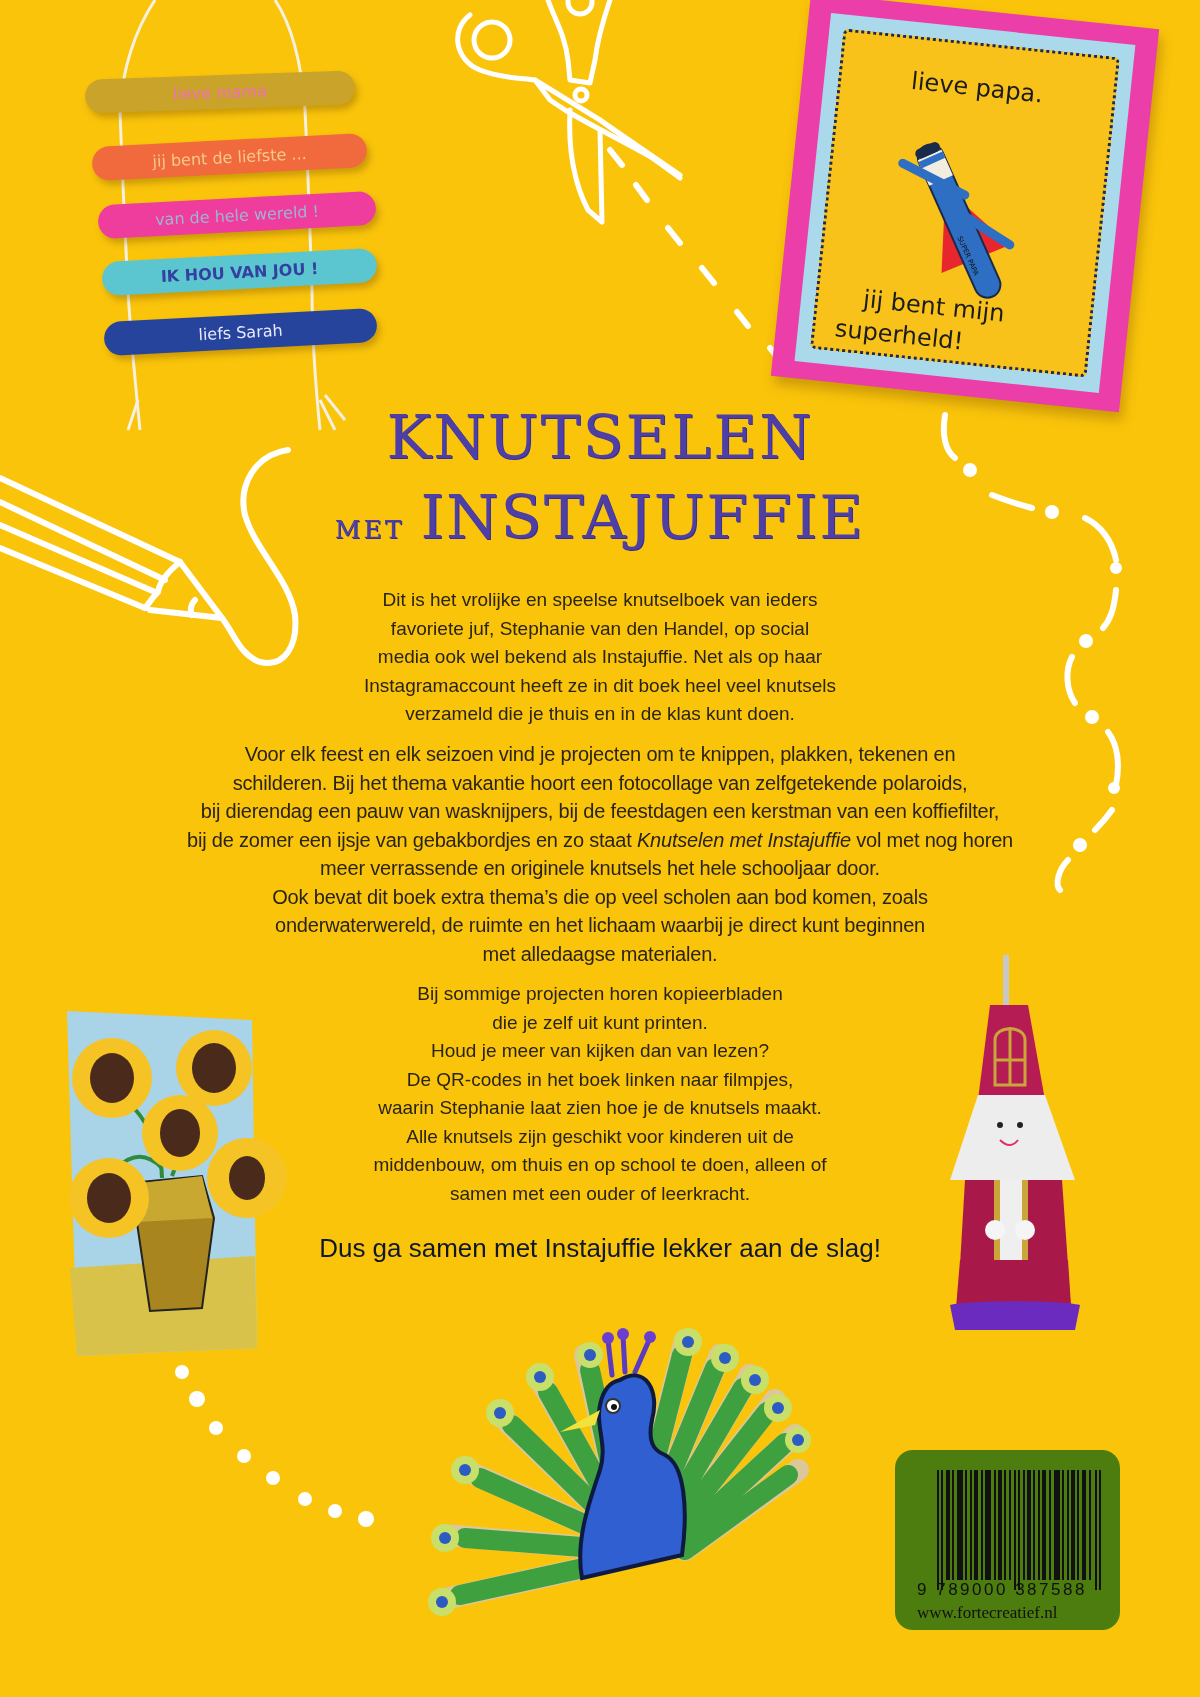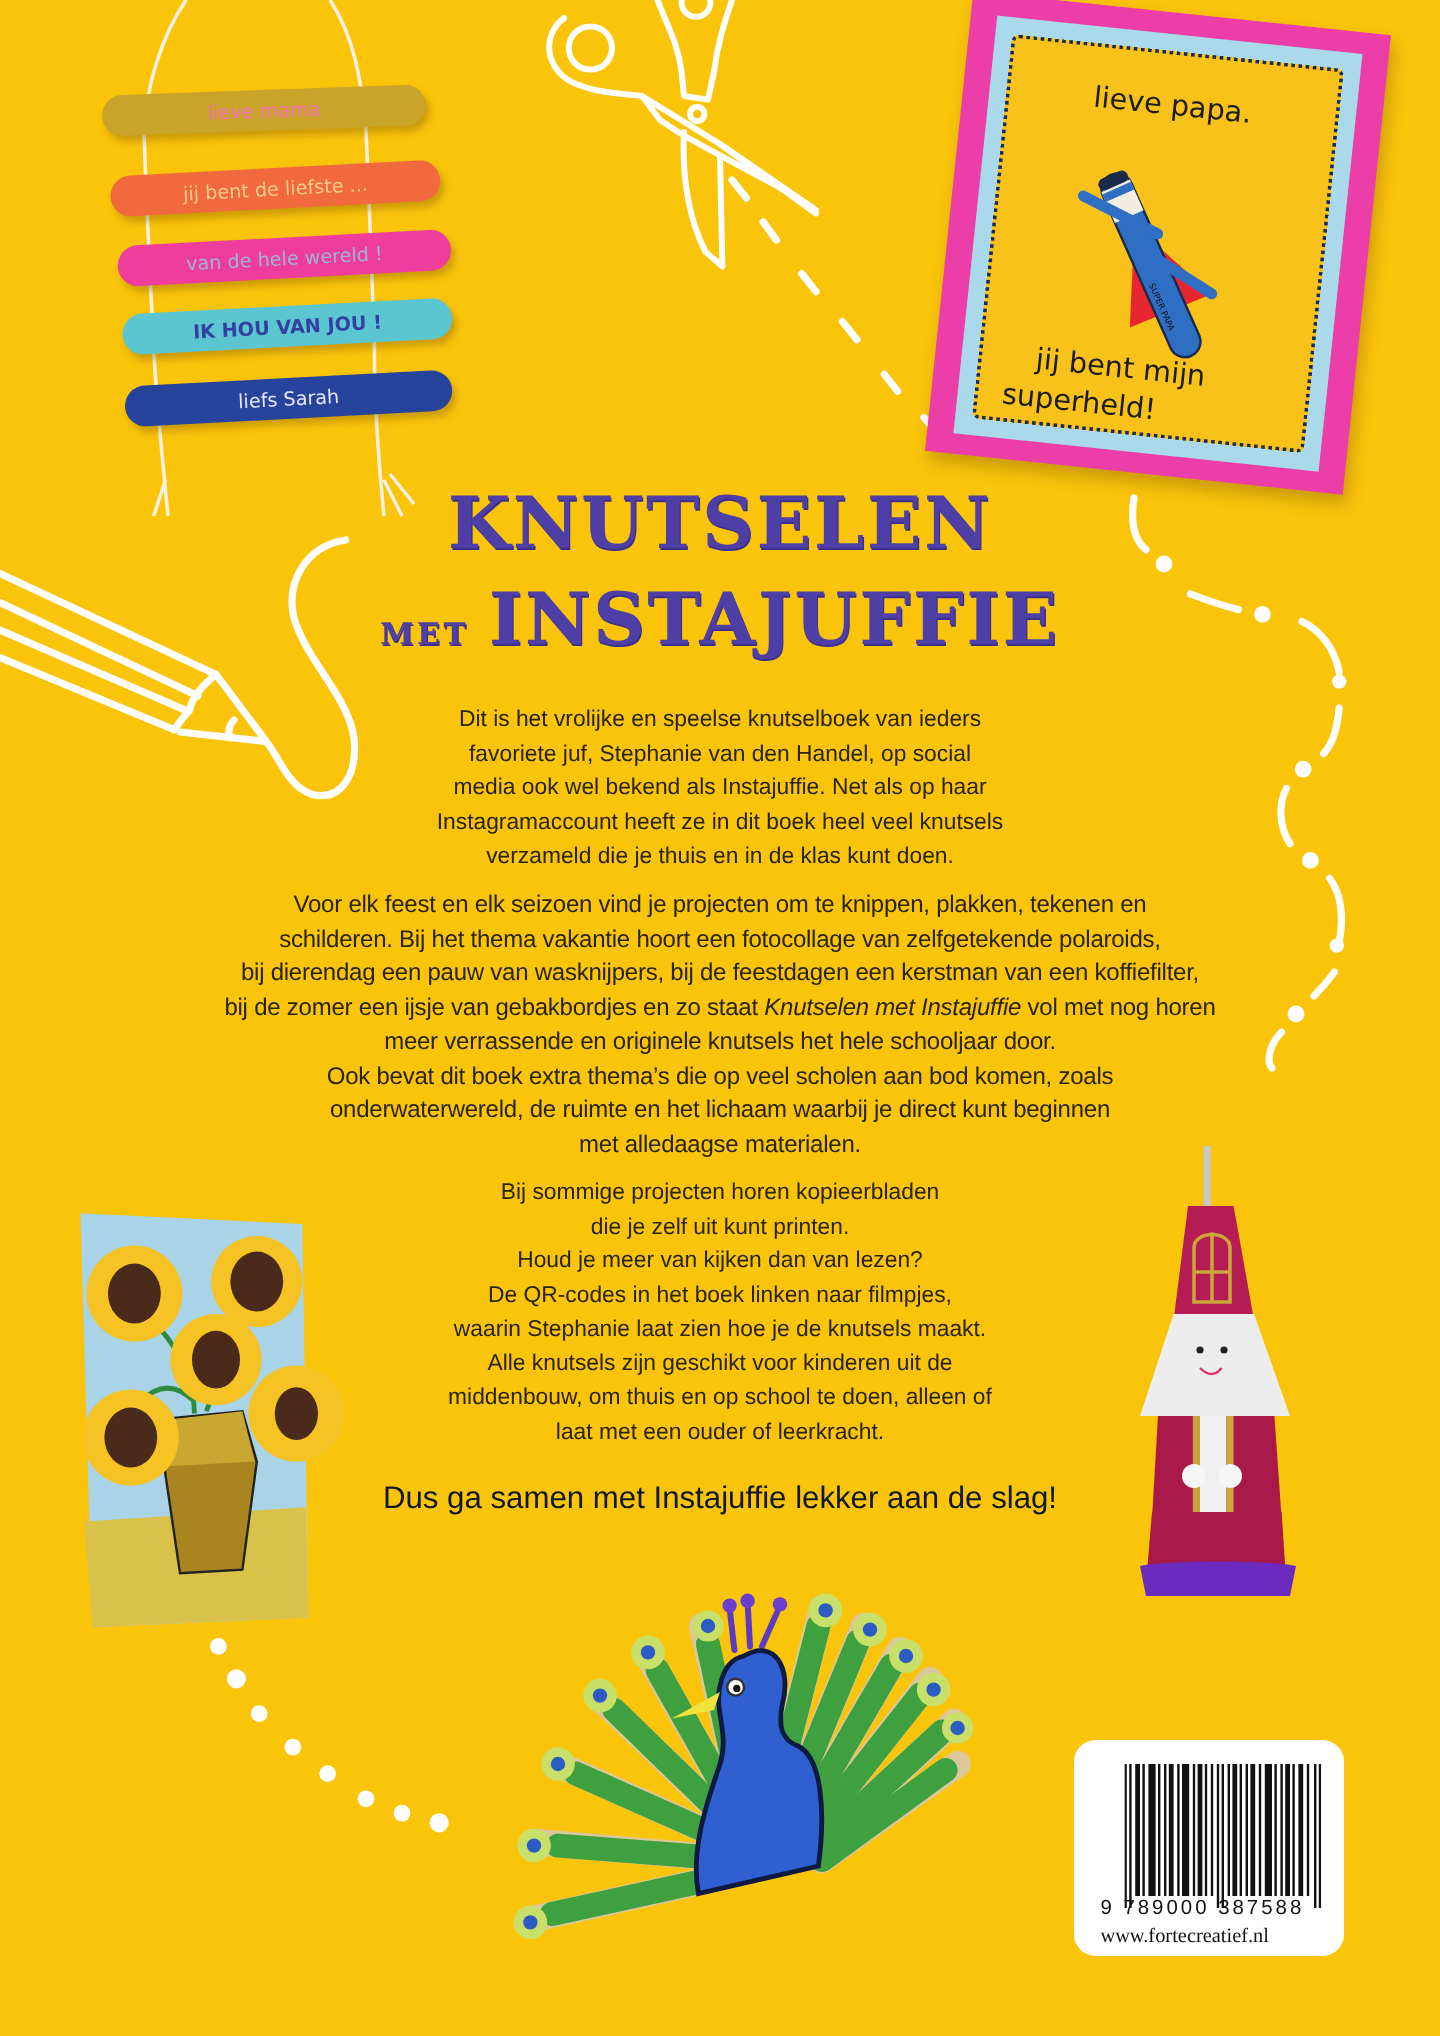--- a/index.html
+++ b/index.html
@@ -9,21 +9,21 @@
     position: relative;
     font-family: "Liberation Sans", "DejaVu Sans", sans-serif;
   }
   .abs { position: absolute; }
   svg.deco { position: absolute; overflow: visible; }
 
   
   .title {
     position: absolute; left: 0; width: 1200px; text-align: center;
     font-family: "DejaVu Serif", "Liberation Serif", serif;
-    font-weight: bold; color: #4E3FA6; letter-spacing: 2px;
+    font-weight: normal; color: #4E3FA6; letter-spacing: 2px;
     text-shadow: 1px 1px 0 #3c2f8c;
   }
   .title-1 { top: 402px; font-size: 60px; line-height: 70px; }
   .title-2 { top: 482px; font-size: 60px; line-height: 70px; }
   .title-2 .small { font-size: 25px; letter-spacing: 3px; margin-right: 16px; }
 
   
   .para {
     position: absolute; left: 140px; width: 920px; text-align: center;
     color: #2A2417; font-family: "Liberation Sans", sans-serif;
@@ -62,21 +62,21 @@
     background: #F8C21A; border: 3px dotted #1c2a5a; border-radius: 6px;
   }
   .card-text {
     position: absolute; font-family: "DejaVu Sans", sans-serif; color: #1c1c1c;
     font-size: 24px;
   }
 
   
   .barcode-box {
     position: absolute; left: 895px; top: 1450px; width: 225px; height: 180px;
-    background: #ffffff; border-radius: 18px;
+    background: #4d7c0f; border-radius: 18px;
   }
   .bars { position: absolute; left: 42px; top: 20px; width: 164px; height: 120px; }
   .isbn {
     position: absolute; left: 22px; top: 130px; width: 190px;
     font-family: "Liberation Sans", sans-serif; font-size: 17px; color: #111;
     letter-spacing: 2.5px; white-space: nowrap;
   }
   .site {
     position: absolute; left: 22px; top: 153px; width: 190px;
     font-family: Liberation Serif, serif; font-size: 17px; color: #111;
@@ -227,21 +227,21 @@
 </div>
 
 <div class="para p3">
   <span class="line">Bij sommige projecten horen kopieerbladen</span>
   <span class="line">die je zelf uit kunt printen.</span>
   <span class="line">Houd je meer van kijken dan van lezen?</span>
   <span class="line">De QR-codes in het boek linken naar filmpjes,</span>
   <span class="line">waarin Stephanie laat zien hoe je de knutsels maakt.</span>
   <span class="line">Alle knutsels zijn geschikt voor kinderen uit de</span>
   <span class="line">middenbouw, om thuis en op school te doen, alleen of</span>
-  <span class="line">laat met een ouder of leerkracht.</span>
+  <span class="line">samen met een ouder of leerkracht.</span>
 </div>
 
 <div class="closing">Dus ga samen met Instajuffie lekker aan de slag!</div>
 
 <svg class="deco" style="left:62px;top:1008px;" width="230" height="350" viewBox="0 0 230 350">
   <polygon points="5,3 190,12 195,340 15,348" fill="#A9D3E6"></polygon>
   <polygon points="8,260 193,248 195,340 15,348" fill="#D9C24A"></polygon>
   <path d="M68,175 L140,168 L152,210 L140,300 L88,303 L75,215 Z" fill="#A8851E" stroke="#222" stroke-width="2"></path>
   <path d="M70,176 L140,168 L150,210 L75,214 Z" fill="#C9A832"></path>
   <g stroke="#2E8B3E" stroke-width="4" fill="none">

